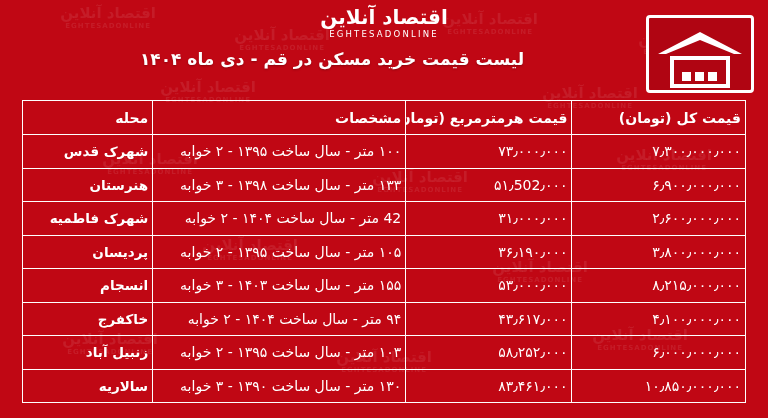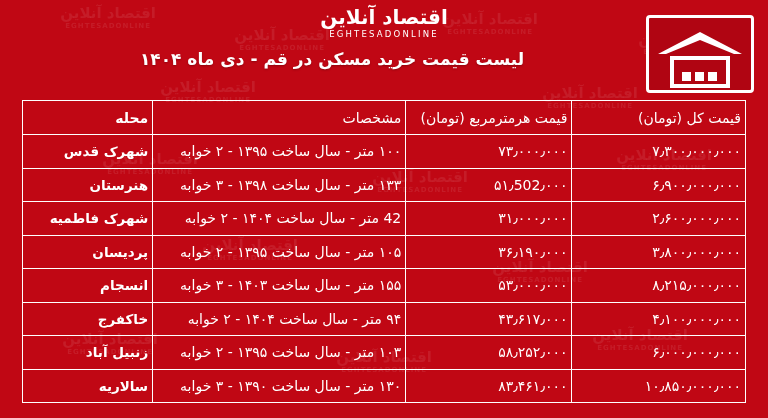--- a/index.html
+++ b/index.html
@@ -103,21 +103,21 @@
     border: 1px solid #ffffff;
     color: #ffffff;
     text-align: right;
     font-size: 13.5px;
     height: 33.5px;
     padding: 0 4px;
     white-space: nowrap;
     overflow: hidden;
   }
   thead th {
-    font-weight: normal;
+    font-weight: bold;
     font-size: 14px;
     height: 34px;
   }
   td.num, th.num { font-size: 14px; }
   td.spec { font-size: 14px; }
   td.area, th.area { font-weight: bold; }
   col.c-total { width: 24%; }
   col.c-meter { width: 23%; }
   col.c-spec  { width: 35%; }
   col.c-area  { width: 18%; }

